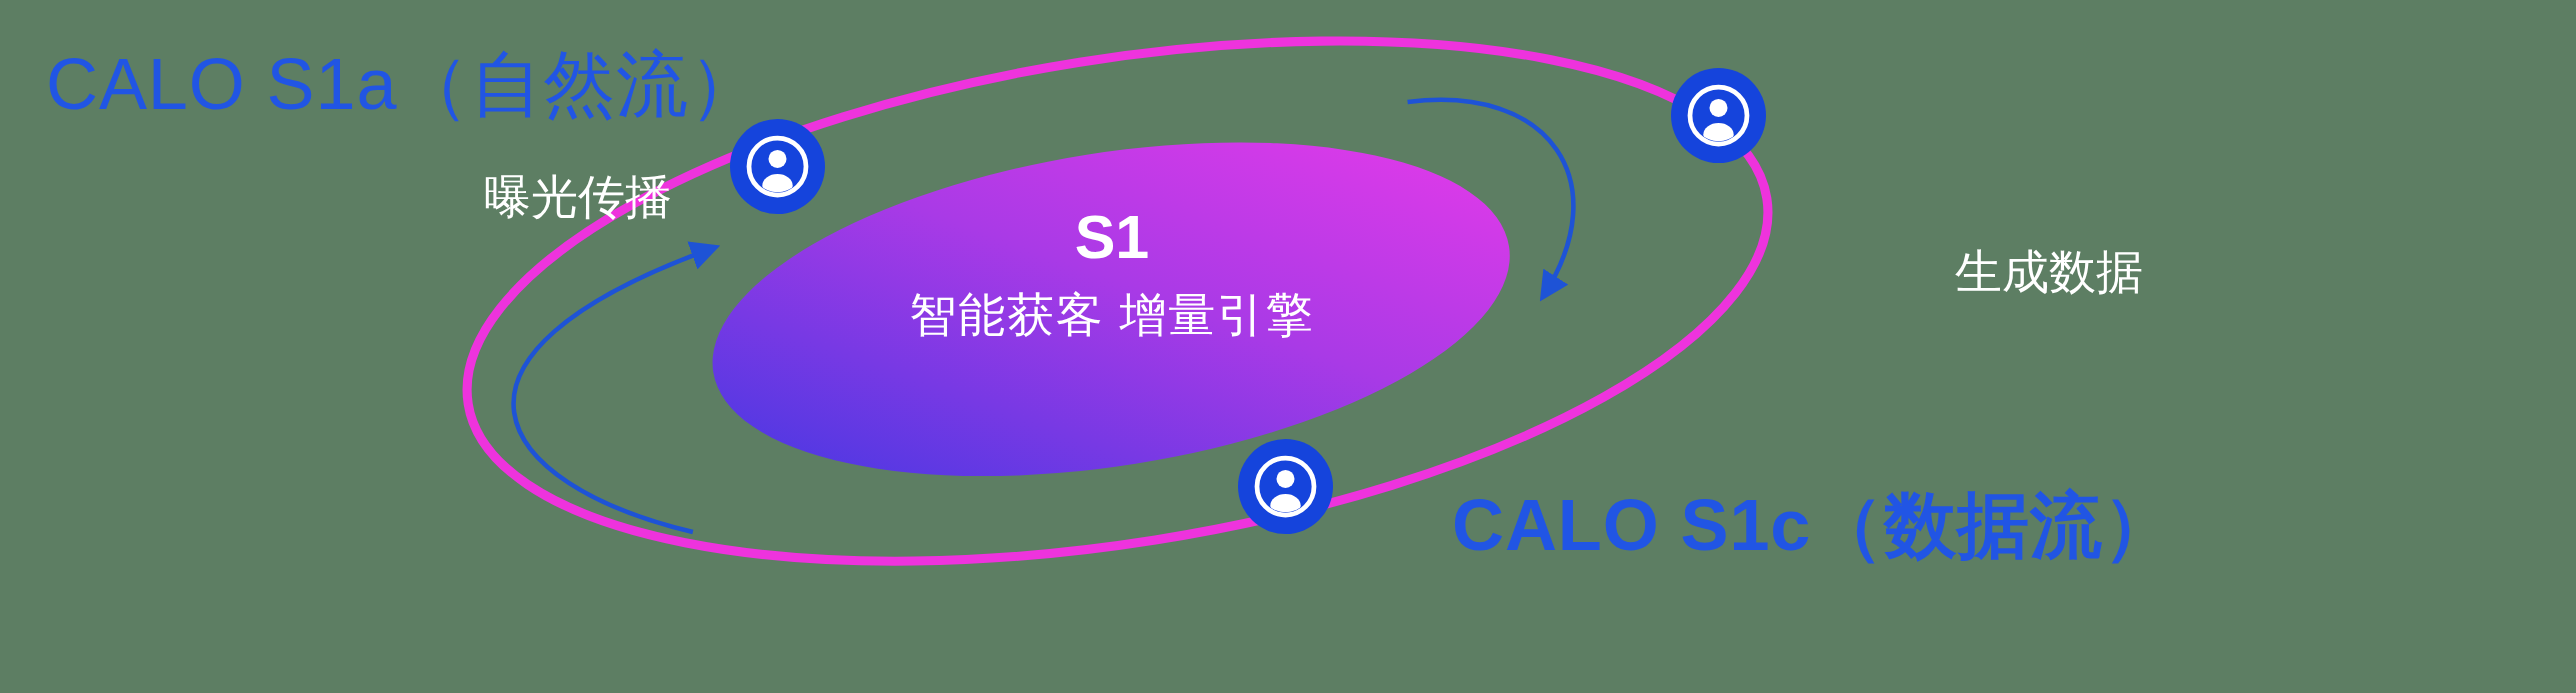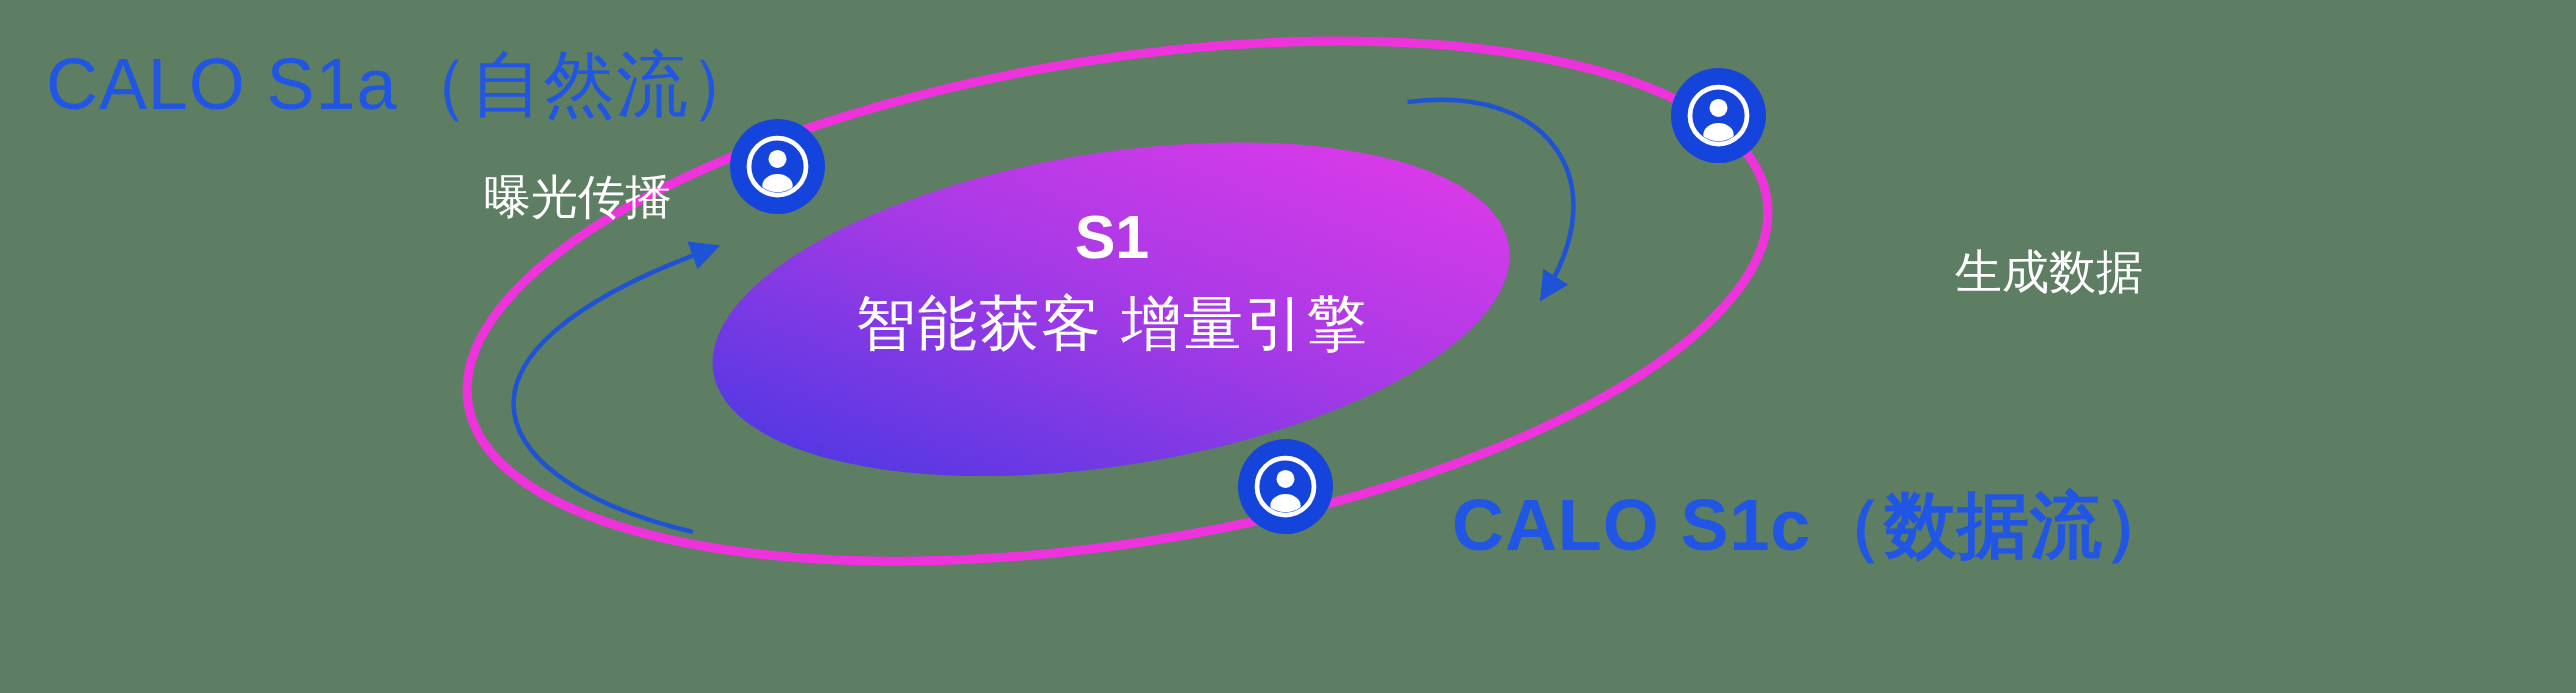--- a/index.html
+++ b/index.html
@@ -48,21 +48,21 @@
     text-align: center;
     color: #ffffff;
   }
   .core-title {
     font-size: 61px;
     font-weight: 600;
     line-height: 1.0;
   }
   .core-subtitle {
     margin-top: 16.4px;
-    font-size: 60px;
+    font-size: 47px;
     font-weight: 400;
     letter-spacing: 1.8px;
     white-space: nowrap;
   }
   
   .label-s1a   { left: 46px;   top: 45px;  }
   .sub-s1a     { left: 448px;  top: 171px; margin-left: 36px; }
   .label-s1b   { left: 1819px; top: 77px;  }
   .sub-s1b     { left: 1955px; top: 199px; margin-top: 47px; }
   .label-s1c   { left: 1452px; top: 486px; font-weight: bold; }

